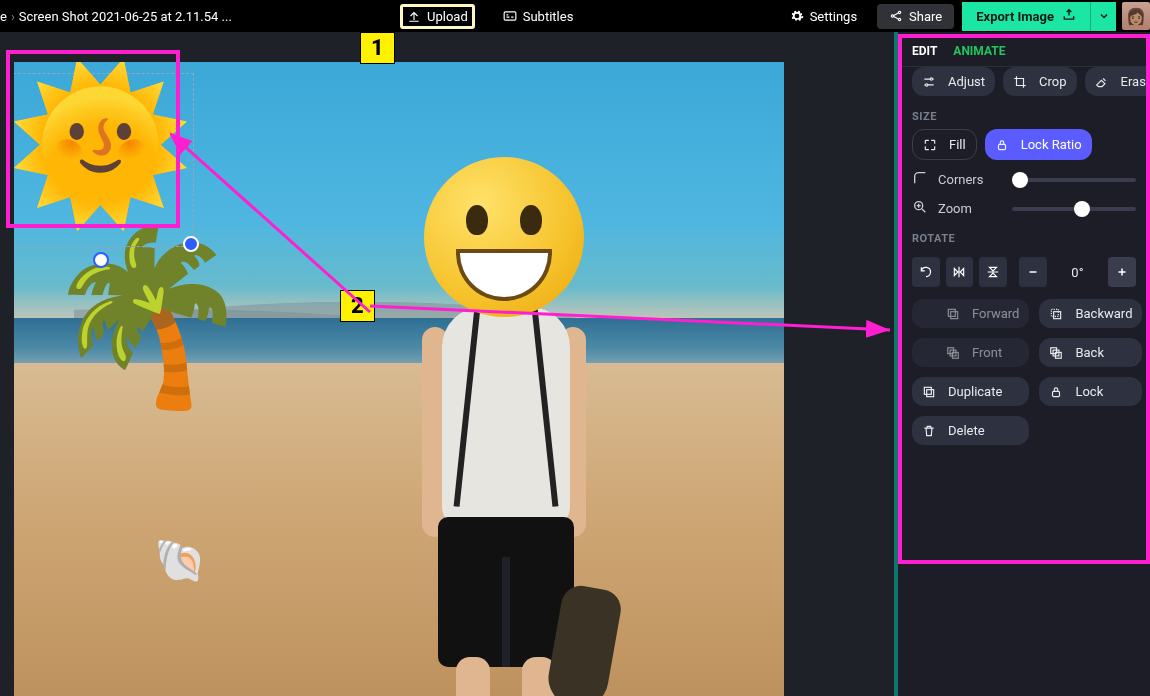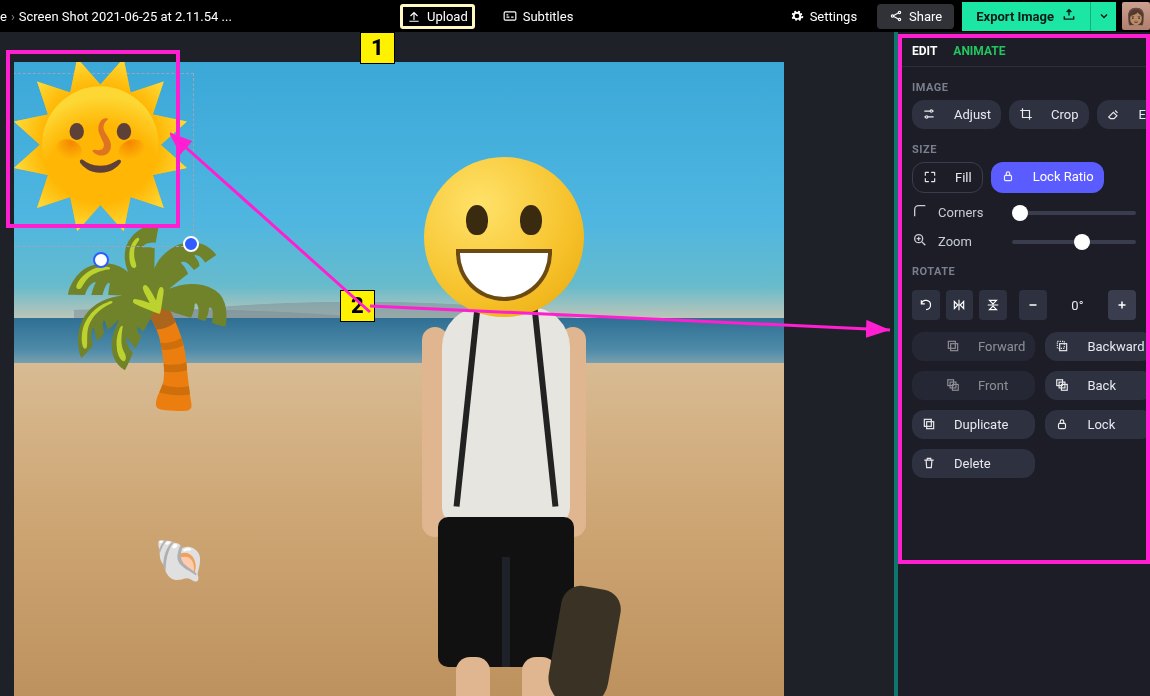--- a/index.html
+++ b/index.html
@@ -138,21 +138,21 @@
     padding:2px 4px;
     position:relative;
   }
   .tabs { display:flex; gap:16px; padding:10px 10px 8px; border-bottom:1px solid #2c2e38;}
   .tab { color:#22c55e; font-weight:700; cursor:pointer; font-size:12px;}
   .tab.active { color:#fff;}
   .section-h{ color:#7a7f8d; font-size:11px; letter-spacing:.5px; padding:14px 10px 6px; font-weight:700;}
   .btn-row{ display:flex; gap:8px; padding:0 10px;}
   .sbtn{
     background:#2e3140; color:#e7e9ef; padding:7px 10px; border-radius:12px;
-    display:flex; gap:18px; cursor:pointer; font-size:13px;
+    display:flex; align-items:center; gap:12px; cursor:pointer; font-size:13px;
   }
   .sbtn svg{opacity:.9;}
   .sbtn.locked{ background:#5b5cff; color:#fff;}
   .sbtn.outline{ background:transparent; border:1px solid #3a3d4d;}
   .sbtn.wide{ flex:1; justify-content:flex-start;}
   .sbtn.disabled{ opacity:.55; cursor:default;padding-left:34px;}
   .slider-row{ display:flex; align-items:center; gap:10px; padding:10px 10px 0;justify-content:flex-end;}
   .slider-row .lbl{ width:64px;}
   .track{ flex:1; height:4px; background:#3a3d4d; position:relative; border-radius:2px;}
   .knob{ position:absolute; top:-6px; width:16px; height:16px; background:#fff; border-radius:50%;}
@@ -294,21 +294,20 @@
   </div>
 
   <div class="panel">
     <div class="annot-box" style="left:0;top:2px;right:0;width:auto;height:530px;"></div>
 
     <div class="tabs">
       <div class="tab active">EDIT</div>
       <div class="tab">ANIMATE</div>
     </div>
 
-    <div class="section-h">IMAGE</div>
     <div class="btn-row">
       <div class="sbtn">
         <svg width="14" height="14" viewBox="0 0 24 24" fill="none" stroke="#fff" stroke-width="2">
             <path d="M4 7h10M20 7h-2M4 17h2M10 17h10"></path>
             <circle cx="16" cy="7" r="2"></circle>
             <circle cx="8" cy="17" r="2"></circle>
           </svg>
         <span>Adjust</span>
       </div>
       <div class="sbtn">

